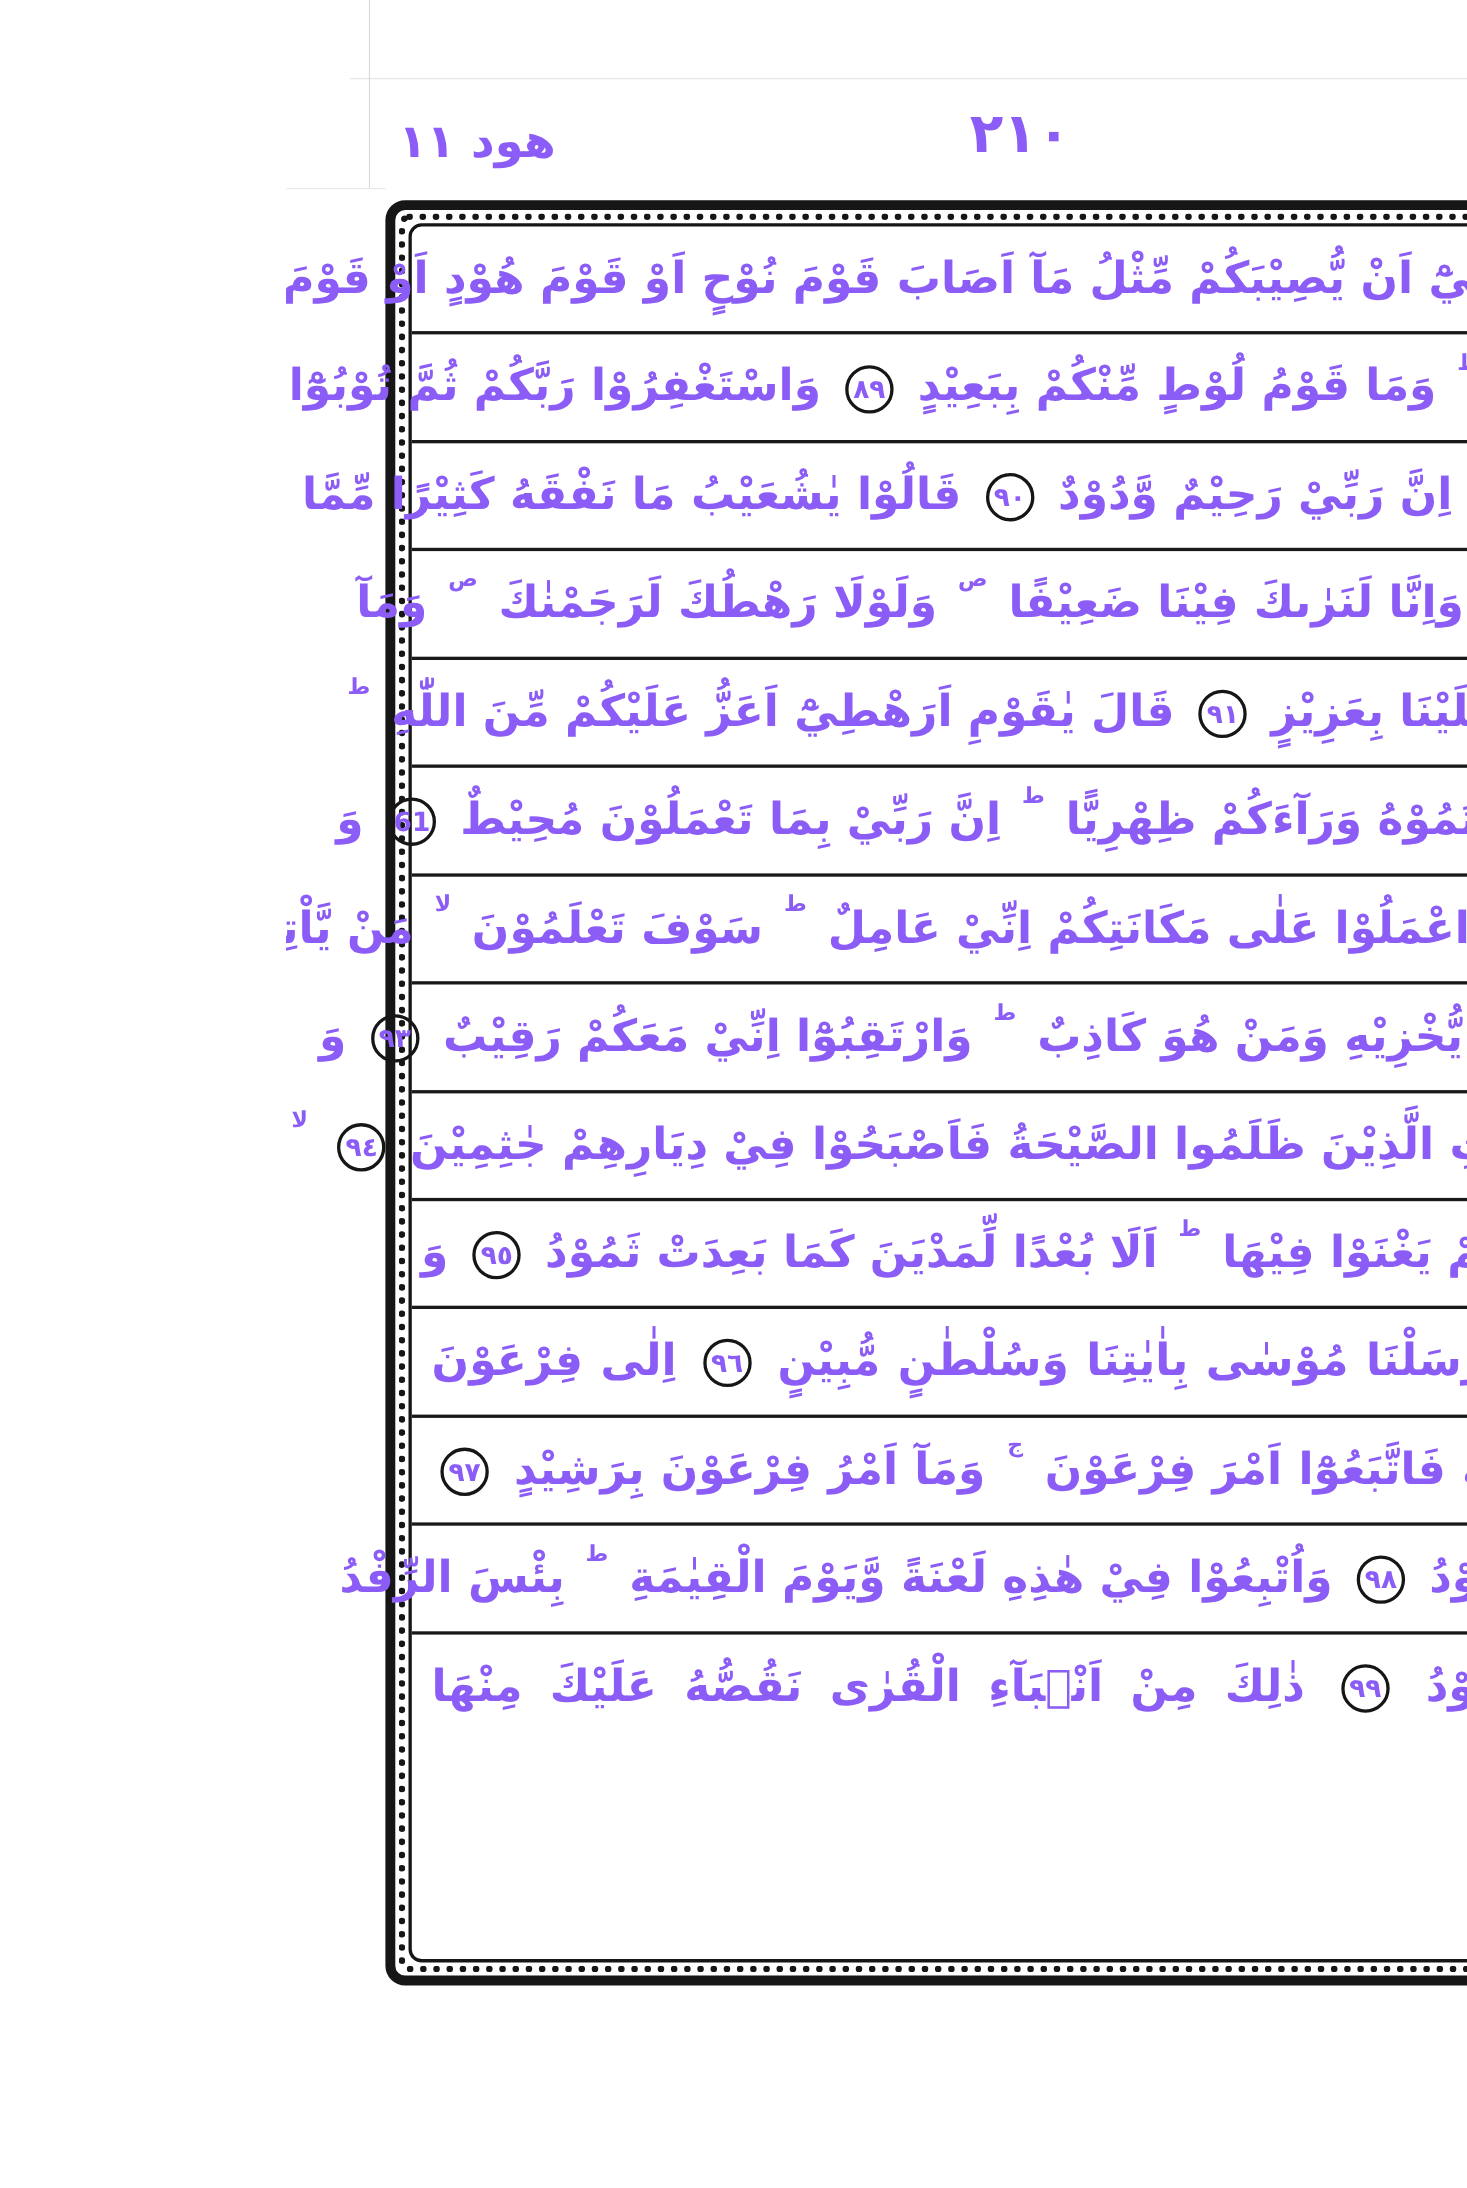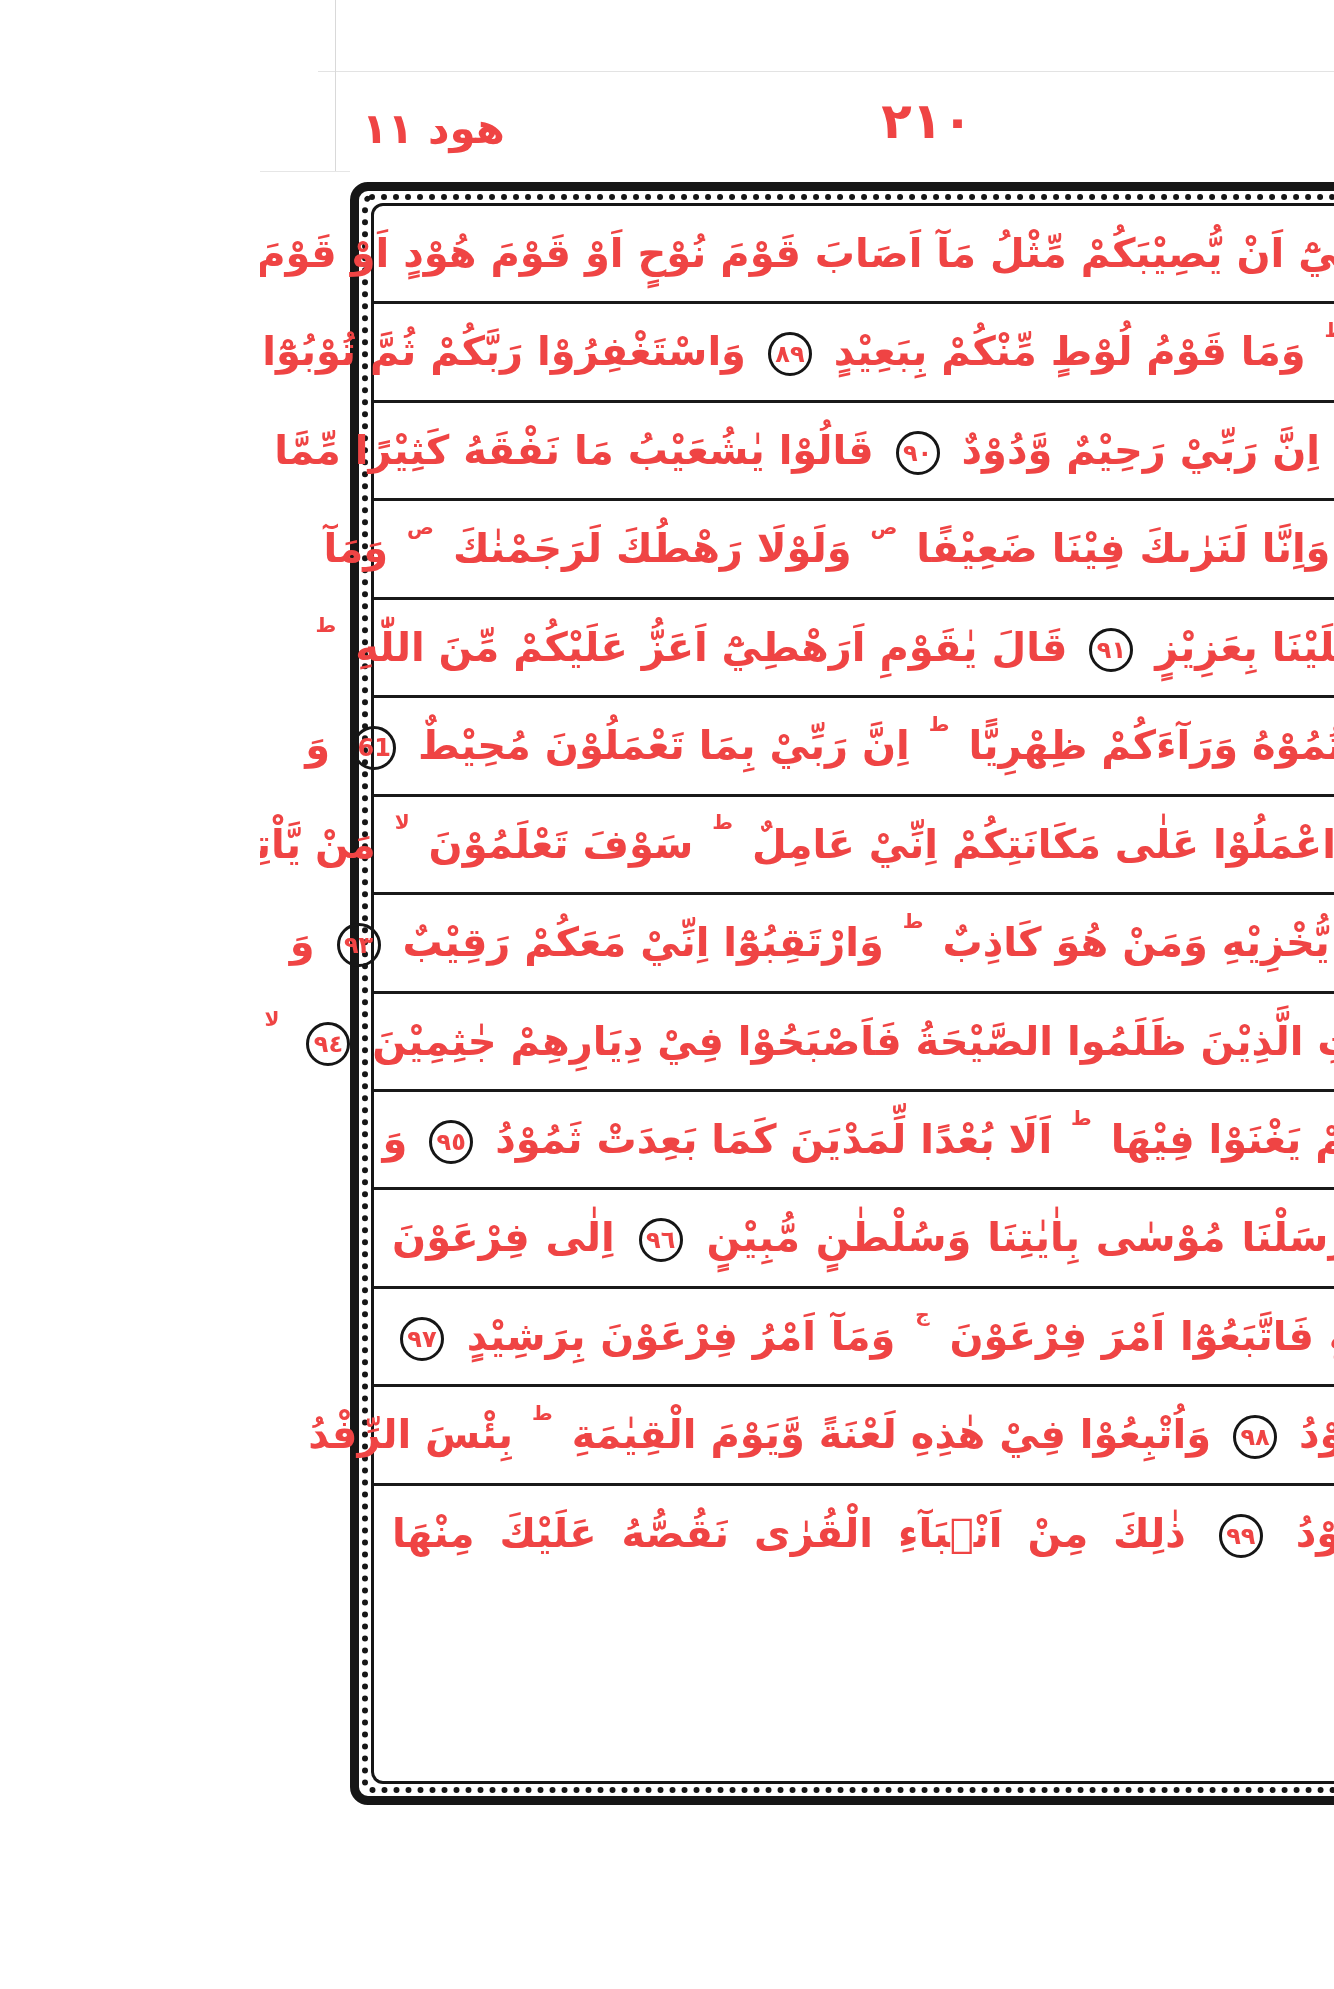--- a/index.html
+++ b/index.html
@@ -2,21 +2,21 @@
 <html lang="ar" dir="rtl"><head>
 <meta charset="utf-8">
 <style>
   * { margin:0; padding:0; box-sizing:border-box; }
   html,body { background:#ffffff; }
   .page {
     position:relative;
     width:1074px; height:1989px;
     background:#ffffff;
     font-family:"DejaVu Sans", sans-serif;
-    color:#ef4444;
+    color:#8b5cf6;
     overflow:hidden;
     direction:rtl;
   }
   
   .scan-h   { position:absolute; left:58px; top:71px; width:1175px; height:1px; background:#e3e3e3; }
   .scan-vl  { position:absolute; left:75px; top:0; width:1px; height:172px; background:#d9d9d9; }
   .scan-vr  { position:absolute; left:1230px; top:0; width:1px; height:114px; background:#d9d9d9; }
   .scan-hl2 { position:absolute; left:0; top:171px; width:90px; height:1px; background:#e6e6e6; }
 
   

